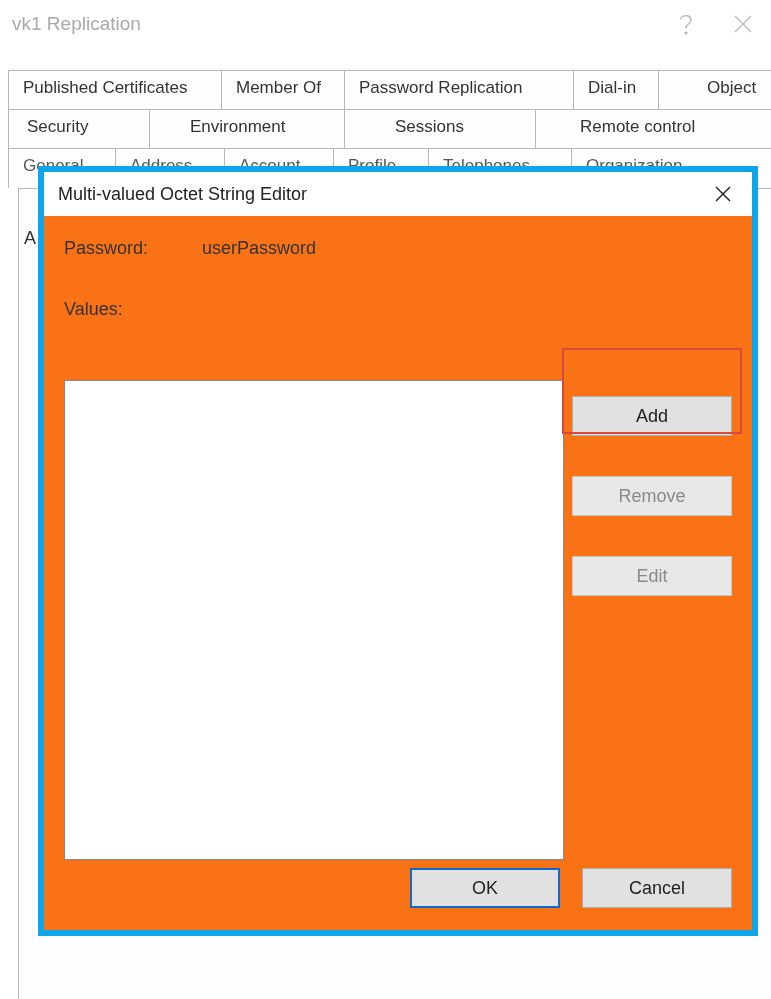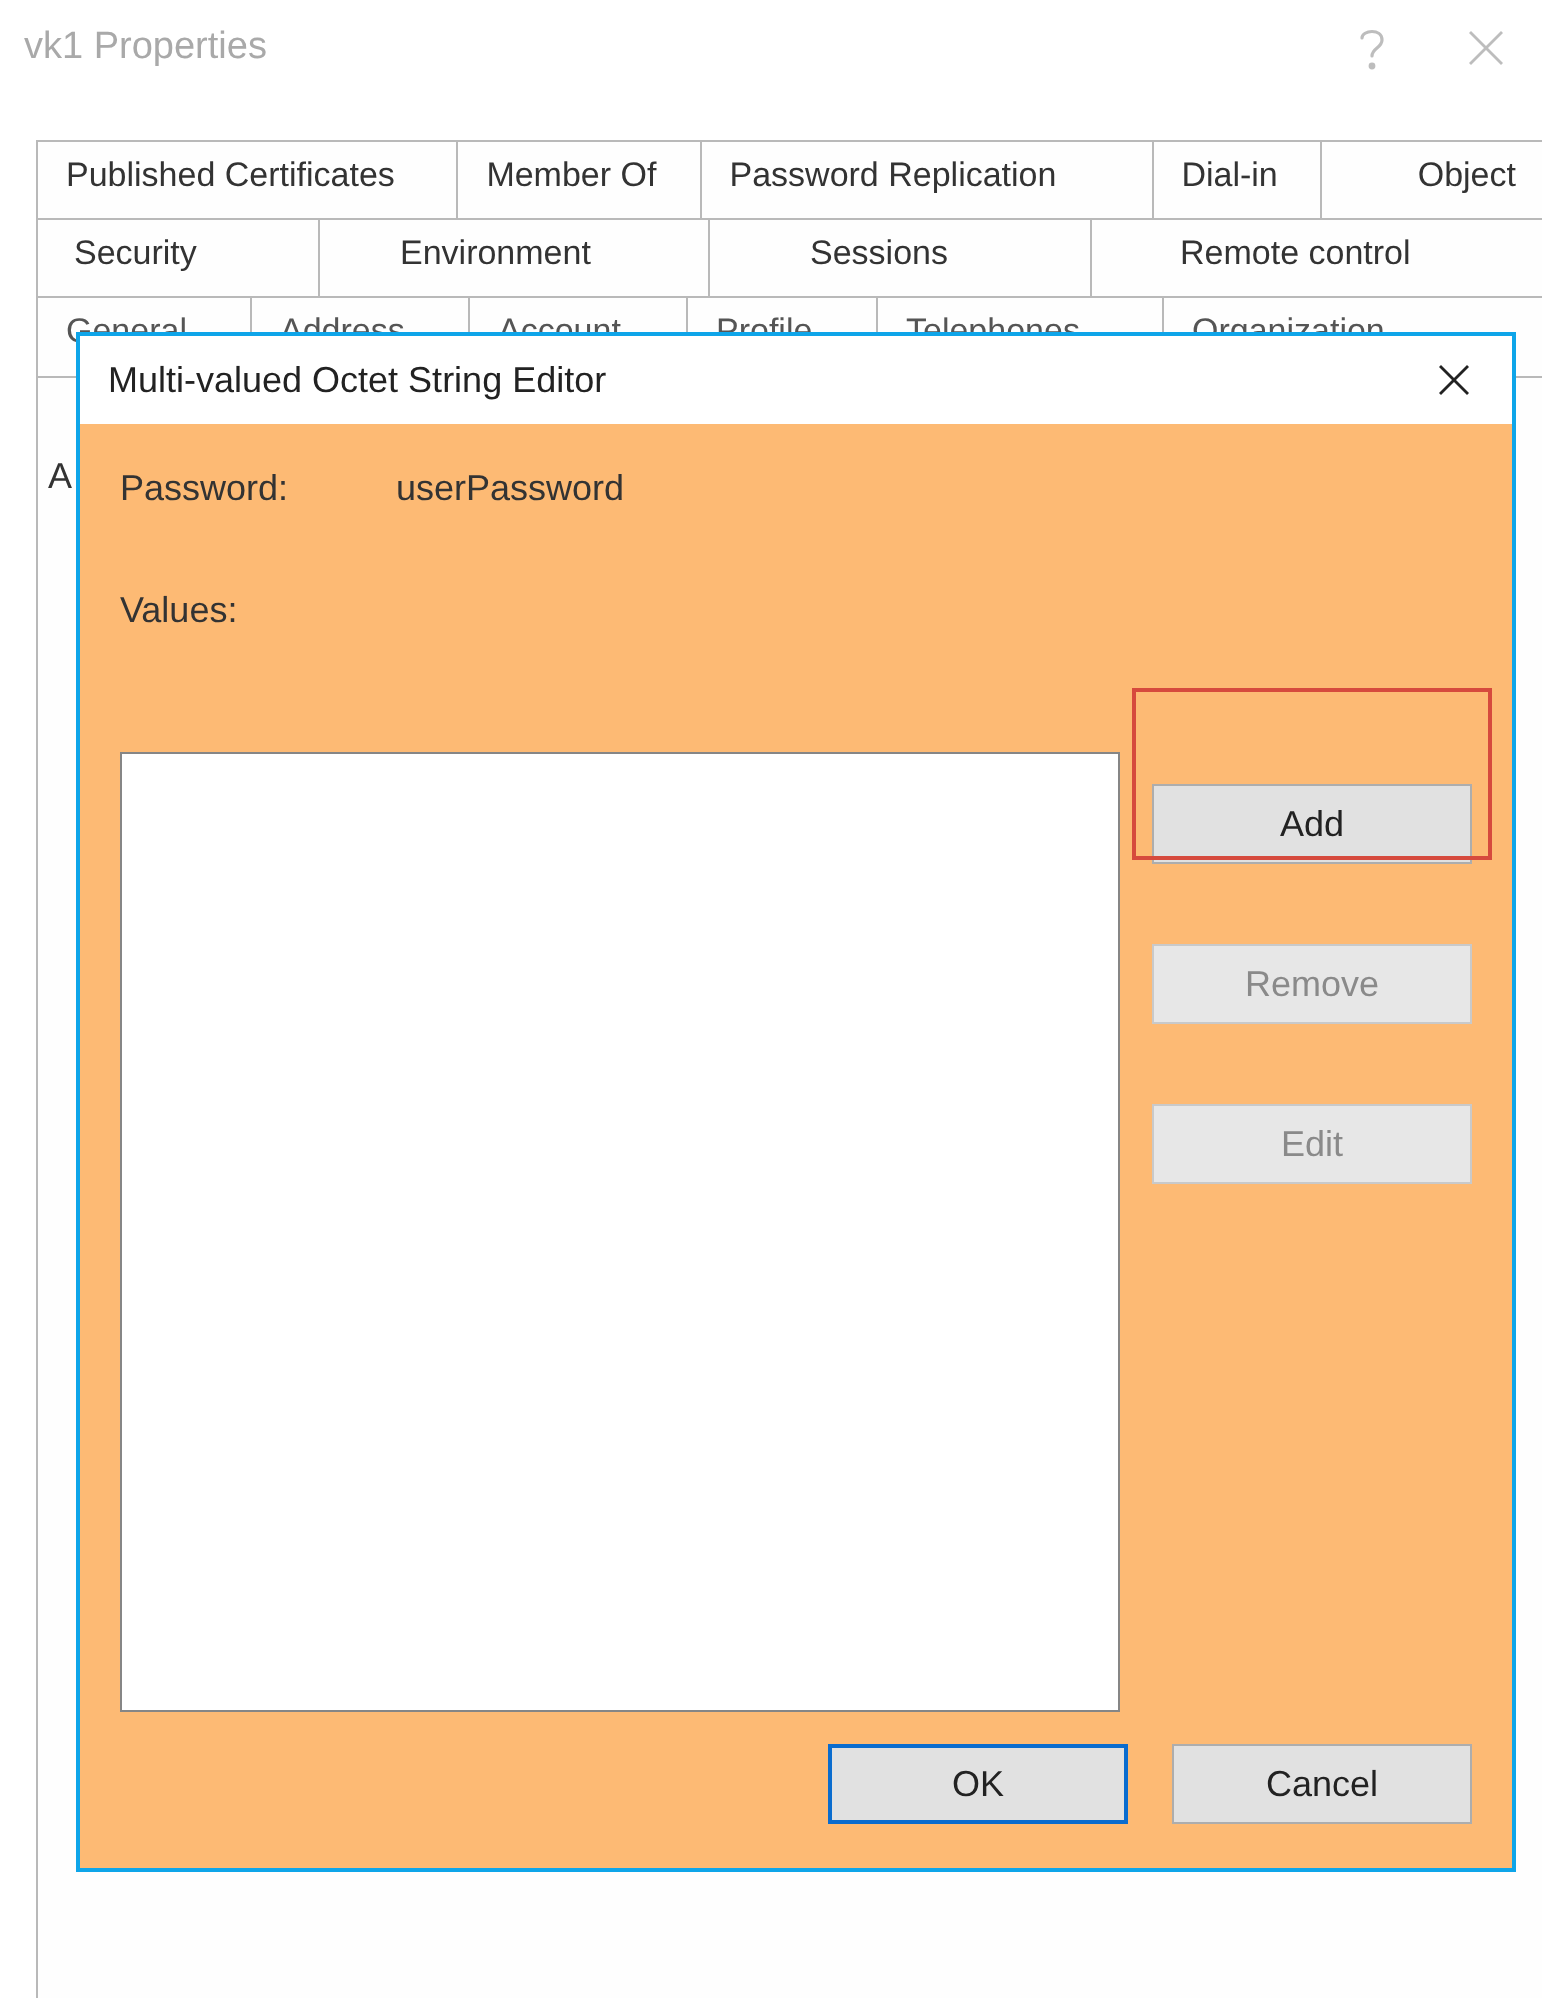--- a/index.html
+++ b/index.html
@@ -40,21 +40,21 @@
   .help-icon, .close-icon-main {
     width: 56px; height: 40px;
     display: flex; align-items: center; justify-content: center;
     color: #bdbdbd;
   }
   .help-icon svg, .close-icon-main svg { stroke: #bdbdbd; }
 
   
   .tab-area {
     position: absolute;
-    left: 18px; top: 70px;
+    left: 8px; top: 70px;
     right: 0;
     height: 120px;
   }
   .tab-row {
     position: absolute;
     left: 0; right: 0;
     height: 40px;
     display: flex;
   }
   .tab-row.row1 { top: 0; }
@@ -103,22 +103,22 @@
     position: absolute;
     left: 24px; top: 228px;
     font-size: 18px; color: #333;
   }
 
   
   .editor-dialog {
     position: absolute;
     left: 38px; top: 166px;
     width: 720px; height: 770px;
-    background: #fdba74;
-    border: 2px solid #0ea5e9;
+    background: #f97316;
+    border: 6px solid #0ea5e9;
   }
   .editor-titlebar {
     height: 44px;
     background: #ffffff;
     display: flex; align-items: center;
     padding-left: 14px;
     font-size: 18px;
     color: #222;
     position: relative;
   }
@@ -191,21 +191,21 @@
     border: 2px solid #0a6cce;
     background: #e1e1e1;
   }
 </style>
 </head>
 <body>
 
 <div class="prop-window">
 
   <div class="prop-titlebar">
-    <span class="title-text">vk1 Properties</span>
+    <span class="title-text">vk1 Replication</span>
     <div class="prop-title-controls">
       <div class="help-icon">
         <svg width="16" height="22" viewBox="0 0 16 22" fill="none">
           <path d="M2 6 C2 2, 12 1, 12 7 C12 11, 7 11, 7 15" stroke-width="1.6" stroke-linecap="round" fill="none"></path>
           <circle cx="7" cy="20" r="1.2" fill="#bdbdbd"></circle>
         </svg>
       </div>
       <div class="close-icon-main">
         <svg width="20" height="20" viewBox="0 0 20 20">
           <line x1="2" y1="2" x2="18" y2="18" stroke-width="1.4"></line>

